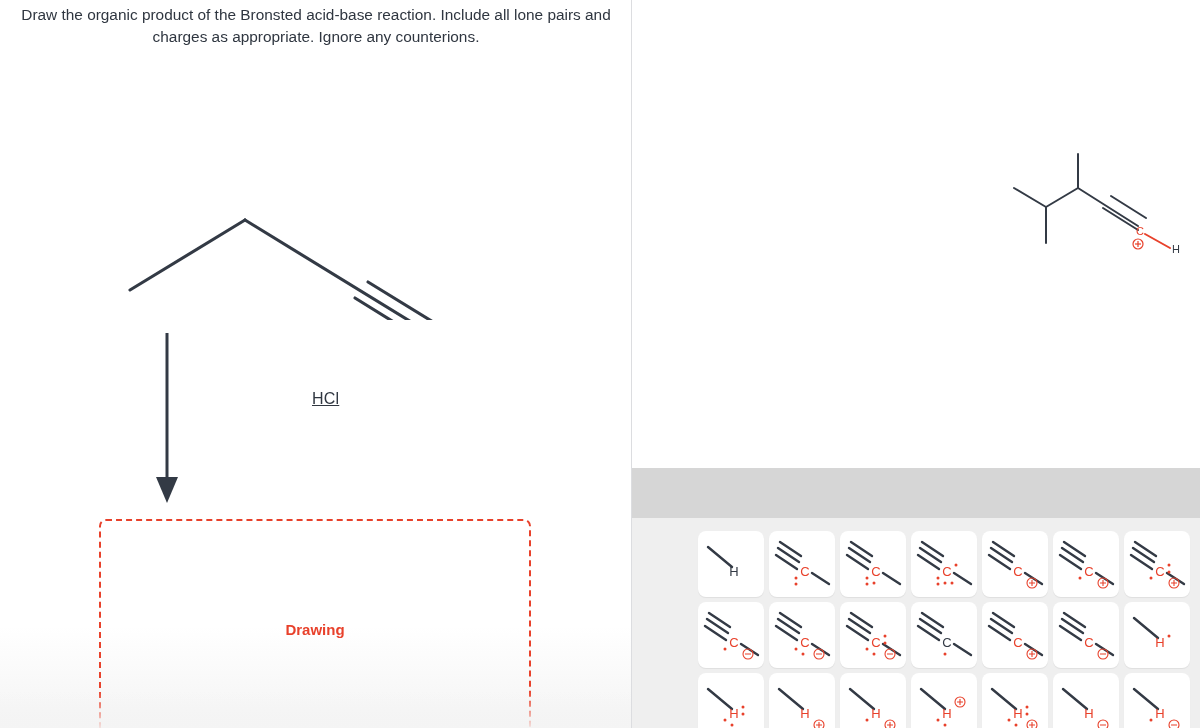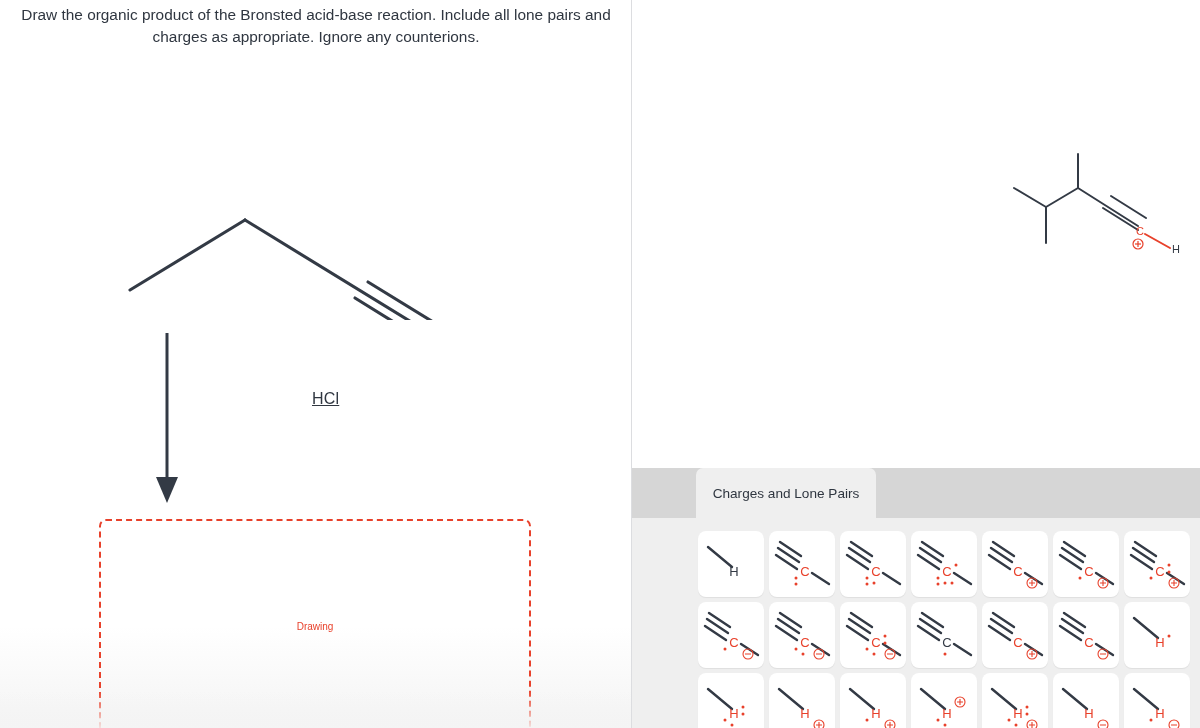--- a/index.html
+++ b/index.html
@@ -28,21 +28,21 @@
     position:absolute;left:312px;top:390px;
     font-size:16px;color:#2f3640;letter-spacing:.2px;text-decoration:underline;
   }
   .drawbox{
     position:absolute;left:99px;top:519px;width:432px;height:220px;
     border:2px dashed #e8412b;border-radius:7px;
     background:transparent;box-sizing:border-box;
   }
   .drawbox .dl{
     position:absolute;left:0;right:0;top:100px;
-    text-align:center;color:#e8412b;font-size:10px;
+    text-align:center;color:#e8412b;font-size:15px;font-weight:bold;
   }
 
   
   .right{position:relative;width:568px;height:728px;background:#ffffff;}
   .canvas{position:absolute;left:0;top:0;width:568px;height:468px;background:#fff;}
   .mol-right{position:absolute;left:358px;top:140px;width:210px;height:130px;}
 
   .tabbar{
     position:absolute;left:0;top:468px;width:568px;height:50px;
     background:#d6d6d6;display:flex;align-items:flex-end;
@@ -140,21 +140,20 @@
           <line x1="144" y1="104" x2="148" y2="104" stroke="#e8412b" stroke-width="0"></line>
           <line x1="148" y1="101" x2="148" y2="107" stroke="#e8412b" stroke-width="1.2"></line>
           <line x1="155" y1="94" x2="180" y2="108" stroke="#e8412b" stroke-width="2" stroke-linecap="round"></line>
           <text x="182" y="113" font-family="Liberation Sans, sans-serif" font-size="11" fill="#333a45">H</text>
         </svg>
       </div>
     </div>
 
     <div class="tabbar">
       <div class="tab spacer"></div>
-      <div class="tab active">Charges and Lone Pairs</div>
     </div>
 
     <div class="palette">
       <div class="prow r1">
           <div class="tile">
             <svg viewBox="0 0 66 66">
               <g stroke="#333a45" stroke-width="2.4" stroke-linecap="round">
                 <line x1="10" y1="16" x2="34" y2="36"></line>
               </g>
               <text x="36" y="45" font-family="Liberation Sans, sans-serif" font-size="13" text-anchor="middle" fill="#333a45">H</text>

